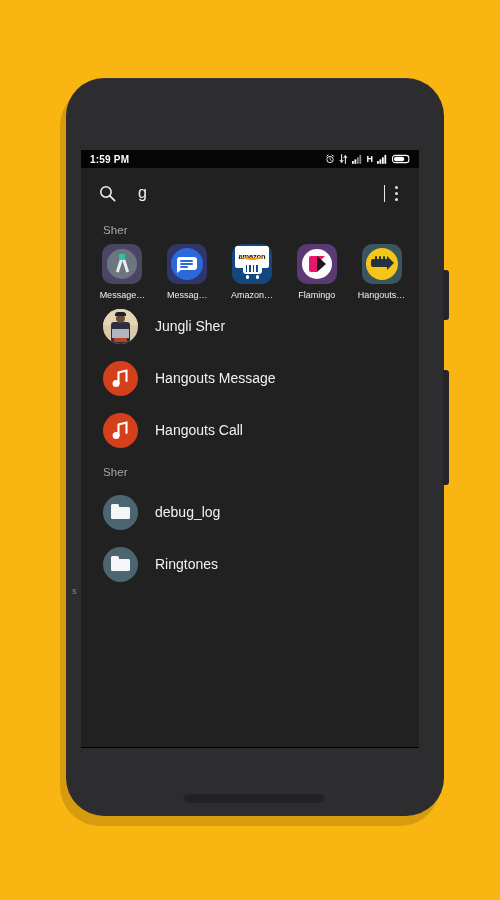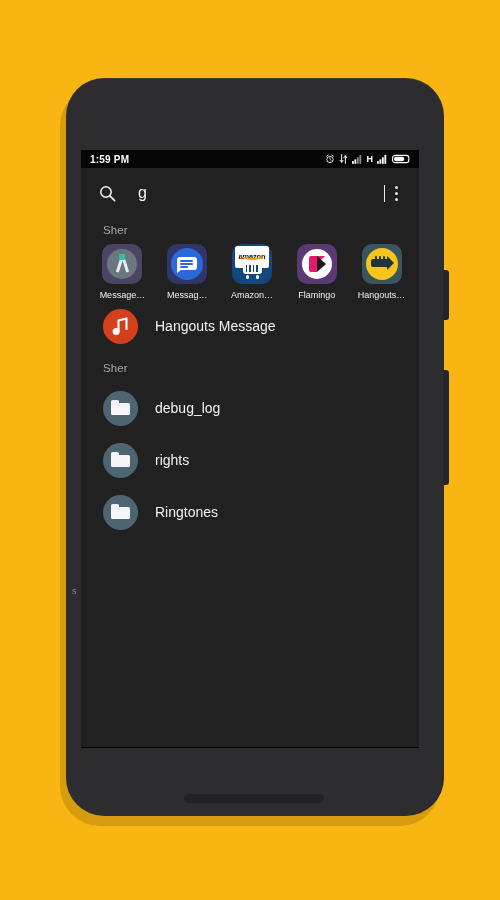--- a/index.html
+++ b/index.html
@@ -450,53 +450,66 @@
           <div class="key" style="left:13px;"></div>
           <div class="key" style="left:17px;"></div>
           <div class="key" style="left:21px;"></div>
         </div>
         <div class="app-label">Hangouts…</div>
       </div>
 
     </div>
 
 
+    <div class="list-row">
+      <div class="row-avatar art-jungli">
+        <div class="sky"></div>
+          <div class="body"></div>
+          <div class="head"></div>
+        <div class="cap"></div>
+          <div class="text"></div>
+          <div class="text2"></div>
+      </div>
+      <div class="row-label">Jungli Sher</div>
+    </div>
 
     <div class="list-row">
       <div class="row-avatar av-music">
         <svg width="17" height="19" viewBox="0 0 17 19">
           <path d="M6.5 14.5V3.4l8-2v10.5" fill="none" stroke="#fff" stroke-width="2.1" stroke-linecap="round" stroke-linejoin="round"></path>
           <circle cx="4.1" cy="14.6" r="3.5" fill="#fff"></circle>
         </svg>
       </div>
       <div class="row-label">Hangouts Message</div>
     </div>
 
+    <div class="list-row">
+      <div class="row-avatar av-music">
+        <svg width="17" height="19" viewBox="0 0 17 19">
+          <path d="M6.5 14.5V3.4l8-2v10.5" fill="none" stroke="#fff" stroke-width="2.1" stroke-linecap="round" stroke-linejoin="round"></path>
+          <circle cx="4.1" cy="14.6" r="3.5" fill="#fff"></circle>
+        </svg>
+      </div>
+      <div class="row-label">Hangouts Call</div>
+    </div>
 
     <div class="section-header" style="padding-top:10px;">Sher</div>
 
     <div class="list-row">
       <div class="row-avatar av-folder">
           <div class="tab"></div>
           <div class="f"></div>
         </div>
       <div class="row-label">debug_log</div>
     </div>
 
+
     <div class="list-row">
       <div class="row-avatar av-folder">
           <div class="tab"></div>
           <div class="f"></div>
         </div>
-      <div class="row-label">rights</div>
-    </div>
-
-    <div class="list-row">
-      <div class="row-avatar av-folder">
-          <div class="tab"></div>
-          <div class="f"></div>
-        </div>
       <div class="row-label">Ringtones</div>
     </div>
 
 
   </div>
 </div>
 
 </body></html>

